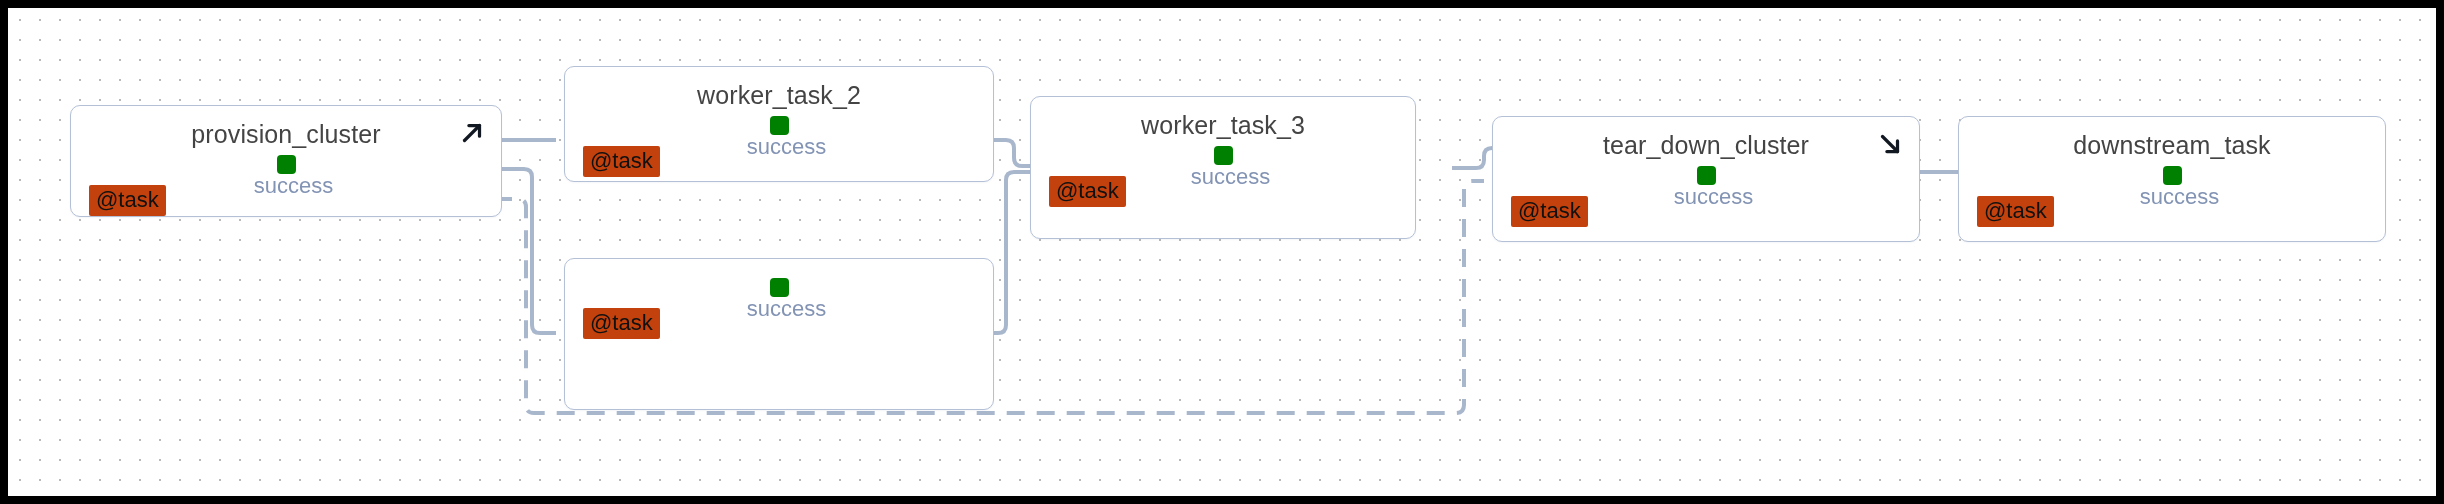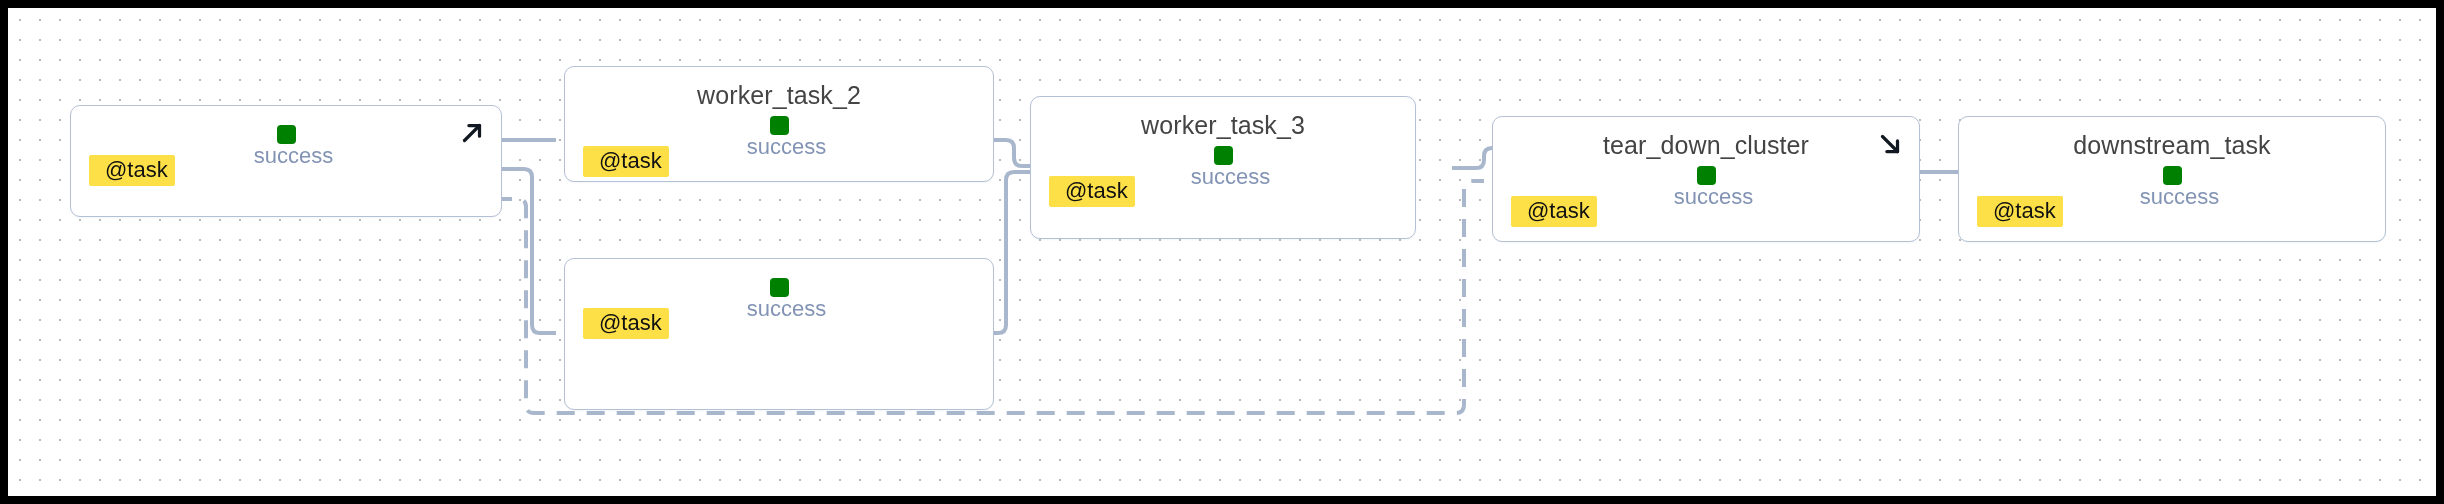--- a/index.html
+++ b/index.html
@@ -86,26 +86,26 @@
     color: #8293b4;
     white-space: nowrap;
   }
 
   .badge-row {
     margin-top: 4px;
     height: 30px;
   }
   .op-badge {
     display: inline-block;
-    background: #fde047;
+    background: #c2410c;
     color: #111111;
     font-size: 22px;
     line-height: 24px;
     border-radius: 2px;
-    padding: 3px 7px 4px 16px;
+    padding: 3px 7px 4px 7px;
     white-space: nowrap;
   }
 
   
   #node-provision_cluster { left: 62px;   top: 97px;  width: 432px; height: 112px; }
   #node-worker_task_2     { left: 556px;  top: 58px;  width: 430px; height: 116px; }
   #node-worker_task_1     { left: 556px;  top: 250px; width: 430px; height: 152px; }
   #node-worker_task_3     { left: 1022px; top: 88px;  width: 386px; height: 143px; }
   #node-tear_down_cluster { left: 1484px; top: 108px; width: 428px; height: 126px; }
   #node-downstream_task   { left: 1950px; top: 108px; width: 428px; height: 126px; }
@@ -129,20 +129,21 @@
 
       <path d="M 978 325 L 990 325 Q 998 325 998 317 L 998 172 Q 998 164 1006 164 L 1022 164"></path>
 
       <path d="M 1444 160 L 1468 160 Q 1476 160 1476 152 L 1476 148 Q 1476 140 1484 140 L 1486 140"></path>
 
       <path d="M 1904 164 L 1950 164"></path>
     </g>
   </svg>
 
   <div class="node" id="node-provision_cluster">
+    <div class="node-title">provision_cluster</div>
     <span class="node-corner-icon">
       <svg viewBox="0 0 24 24" width="30" height="30">
         <path d="M6 18 L18 6" stroke="#111821" stroke-width="2.6" stroke-linecap="round" fill="none"></path>
         <path d="M9.5 6 L18 6 L18 14.5" stroke="#111821" stroke-width="2.6" stroke-linecap="round" stroke-linejoin="round" fill="none"></path>
       </svg>
     </span>
     <div class="status-row">
       <span class="status-swatch"></span>
       <span class="status-label">success</span>
     </div>

